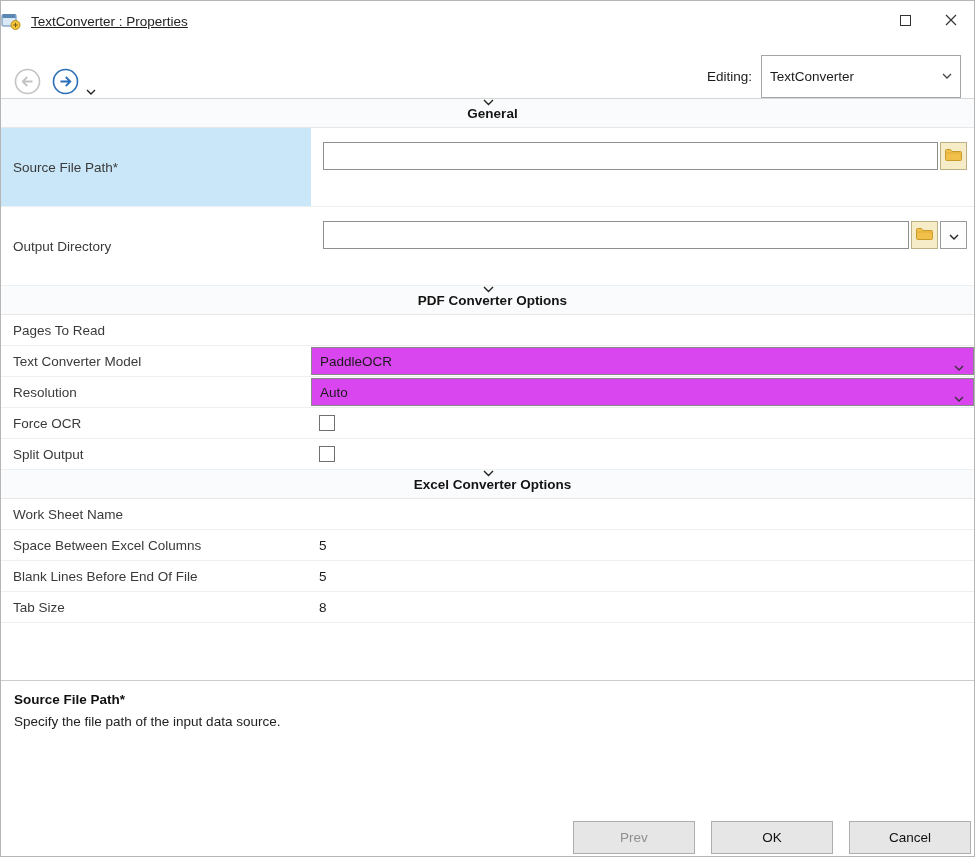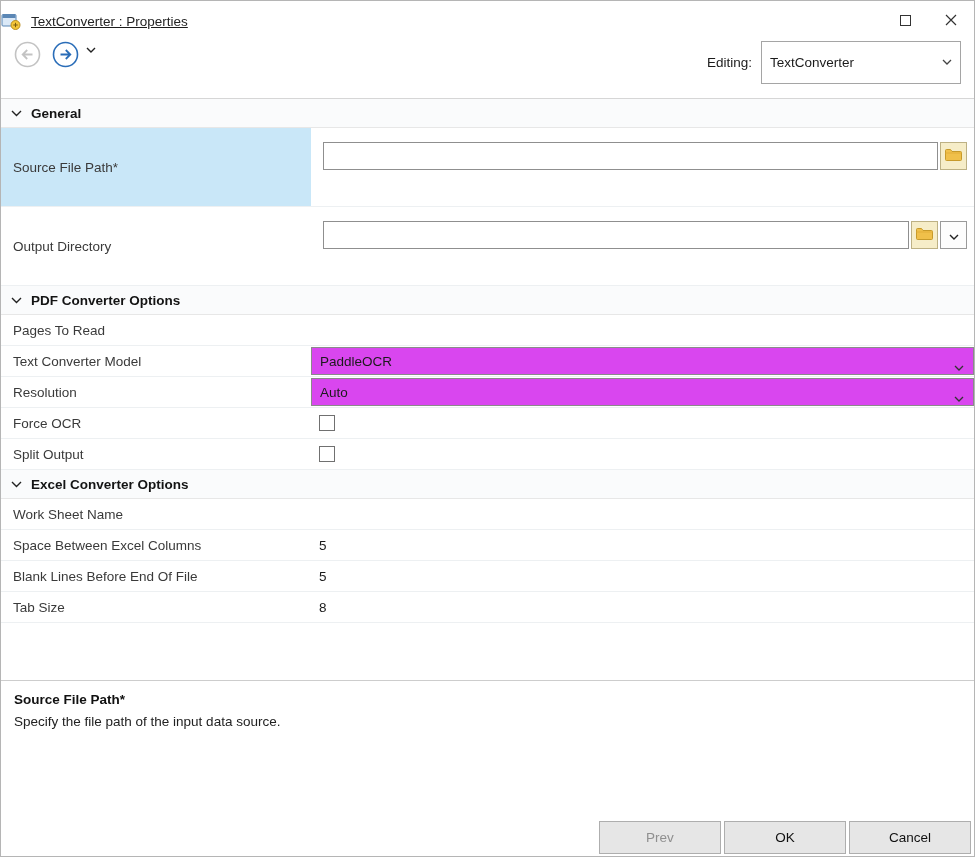--- a/index.html
+++ b/index.html
@@ -9,35 +9,35 @@
             display:flex; flex-direction:column; }
 
   
   .titlebar { height:40px; display:flex; align-items:center; padding-left:0; flex-shrink:0;text-decoration:underline; }
   .app-icon { width:20px; height:20px; margin-right:10px; display:inline-flex; }
   .win-title { font-size:13.5px; color:#242424; flex:1; }
   .win-btn { width:46px; height:40px; border:none; background:transparent; display:flex;
              align-items:center; justify-content:center; cursor:pointer; }
 
   
-  .toolbar { height:58px; display:flex; align-items:flex-start; padding:0 13px;
+  .toolbar { height:58px; display:flex; align-items:flex-end; padding:0 13px;
              border-bottom:1px solid #d6d6d6; flex-shrink:0; }
   .nav-btn { border:none; background:transparent; padding:0; display:flex; align-items:center; cursor:pointer; }
   .nav-fwd { margin-left:11px; }
   .nav-drop { margin-left:7px; }
   .toolbar-right { margin-left:auto; display:flex; align-items:center; }
   .editing-label { font-size:13.5px; margin-right:9px; color:#1b1b1b; }
   .combo { width:200px; height:43px; border:1px solid #a5a5a5; background:#fff; position:relative;
            display:flex; align-items:center; padding:0 24px 0 8px; font-size:13.5px; cursor:pointer; }
   .combo .chev { position:absolute; right:8px; top:11px; }
 
   
   .grid { flex-shrink:0; }
   .section-header { height:29px; display:flex; align-items:center; padding-left:10px;
-                    background:#fafbfc; border-bottom:1px solid #e7e7e7; cursor:pointer; }
+                    background:#fafbfc; border-bottom:1px solid #e7e7e7; cursor:pointer;flex-direction:column; }
   .section-header .schev { margin-right:9px; display:inline-flex; }
   .section-title { font-size:13.5px; font-weight:bold; color:#141414; }
 
   .prow { display:flex; border-bottom:1px solid #edf0f2; position:relative; background:#fff; }
   .prow.tall { height:79px; }
   .prow.compact { height:31px; }
   .plabel { width:310px; flex-shrink:0; padding-left:12px; display:flex; align-items:center;
             font-size:13.5px; color:#3a3a3a; }
   .plabel.highlighted { background:#c9e7f8; }
   .pvalue { flex:1; position:relative; }
@@ -60,21 +60,21 @@
   .select-box .sel-chev { position:absolute; right:9px; top:11px; }
   .checkbox { width:16px; height:16px; border:1px solid #707070; background:#fff;
               display:inline-block; margin:7px 0 0 8px; cursor:pointer; }
   .static-value { line-height:31px; padding-left:8px; font-size:13.5px; color:#1b1b1b; }
   .grid-spacer { height:57px; background:#fff; }
 
   
   .bottom-panel { flex:1; border-top:1px solid #cdcdcd; position:relative; padding:11px 13px; background:#fff; }
   .desc-title { font-size:13.5px; font-weight:bold; color:#111; margin-bottom:7px; }
   .desc-text { font-size:13.5px; color:#222; }
-  .footer-buttons { position:absolute; right:3px; bottom:2px; display:flex; gap:3px; }
+  .footer-buttons { position:absolute; right:3px; bottom:2px; display:flex; gap:16px; }
   .btn { width:122px; height:33px; background:#e6e6e6; border:1px solid #aeaeae;
          font:13.5px "Liberation Sans", sans-serif; color:#111; cursor:pointer; }
   .btn.disabled { color:#8f8f8f; }
 </style>
 </head>
 <body>
 
 <div class="window">
 
   <div class="titlebar">

